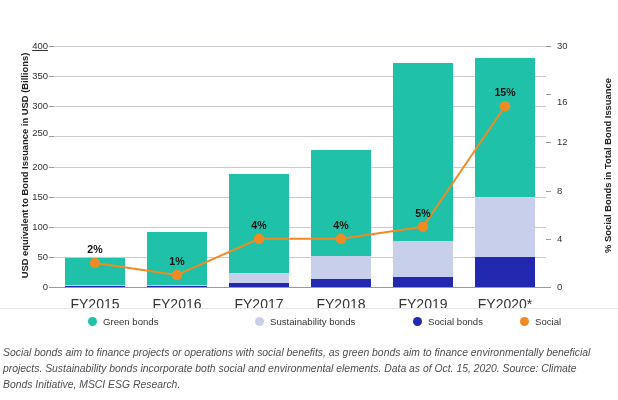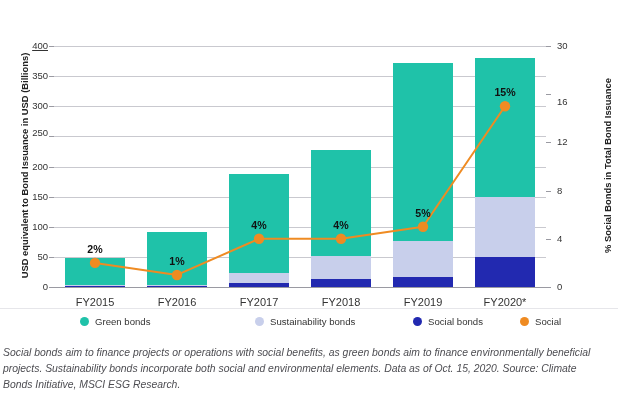--- a/index.html
+++ b/index.html
@@ -58,21 +58,21 @@
   .tickmark{
     position:absolute;width:5px;height:1px;background:#9a9aa2;
   }
 
   
   .bar-group{position:absolute;bottom:0;}
   .seg{position:absolute;left:0;width:100%;}
 
   .xlabel{
     position:absolute;
-    font-size:11px;color:#333;
+    font-size:14px;color:#333;
     text-align:center;white-space:nowrap;
   }
 
   
   #lineSvg{position:absolute;left:0;top:0;width:492px;height:241px;overflow:visible;}
 
   .pct-label{
     position:absolute;
     font-size:10.6px;font-weight:bold;color:#111;
     white-space:nowrap;text-align:center;
@@ -197,21 +197,21 @@
       <div class="pct-label" style="left: 11px; width: 60px; top: 196.9px;">2%</div>
       <div class="pct-label" style="left: 93px; width: 60px; top: 208.95px;">1%</div>
       <div class="pct-label" style="left: 175px; width: 60px; top: 172.8px;">4%</div>
       <div class="pct-label" style="left: 257px; width: 60px; top: 172.8px;">4%</div>
       <div class="pct-label" style="left: 339px; width: 60px; top: 160.75px;">5%</div>
       <div class="pct-label" style="left: 421px; width: 60px; top: 40.25px;">15%</div>
     </div>
 
   <div class="rule"></div>
   <div id="legend">
-      <div class="leg" style="left: 80px;">
+      <div class="leg" style="left: 88px;">
         <span class="dot" style="background: rgb(31, 194, 169);"></span>
         <span>Green bonds</span>
       </div>
       <div class="leg" style="left: 255px;">
         <span class="dot" style="background: rgb(200, 207, 235);"></span>
         <span>Sustainability bonds</span>
       </div>
       <div class="leg" style="left: 413px;">
         <span class="dot" style="background: rgb(34, 41, 176);"></span>
         <span>Social bonds</span>

